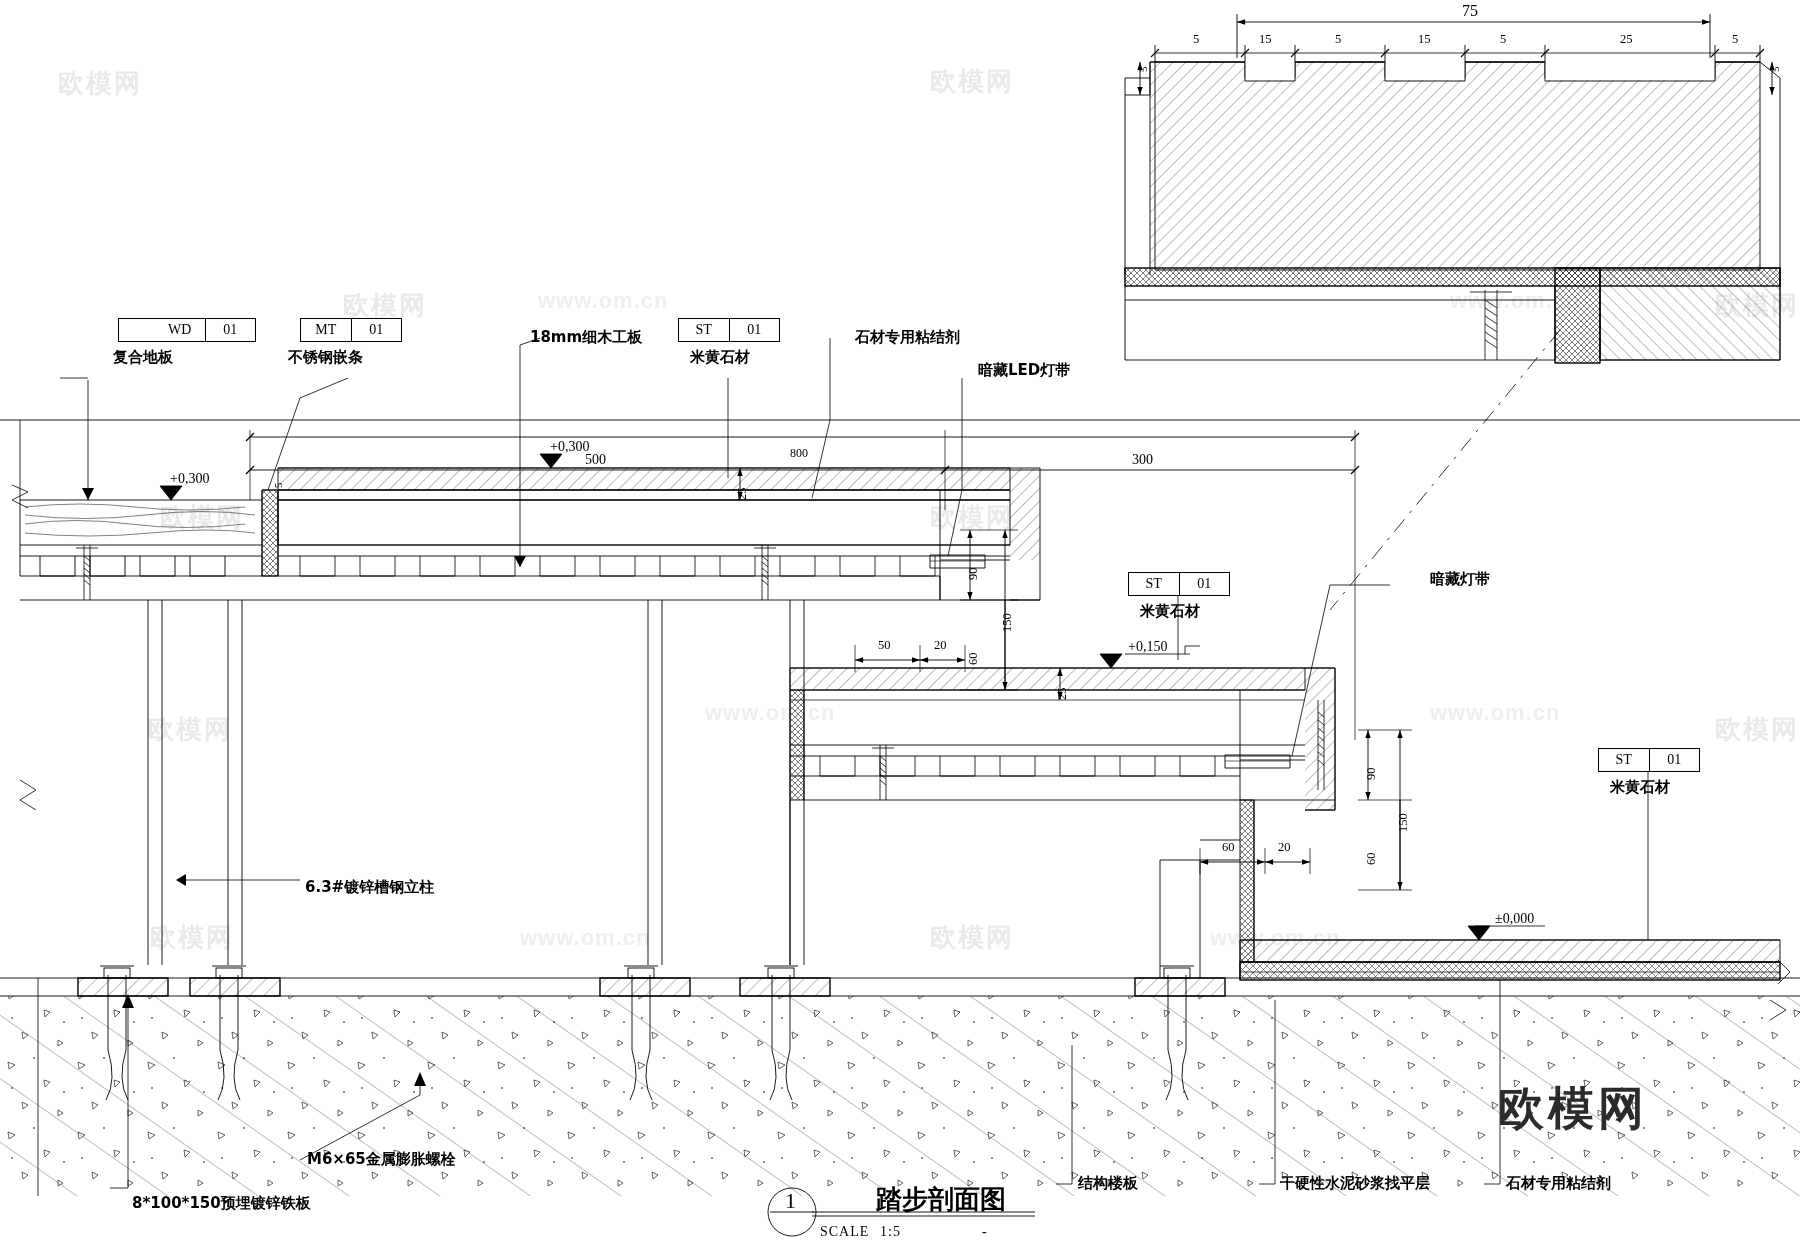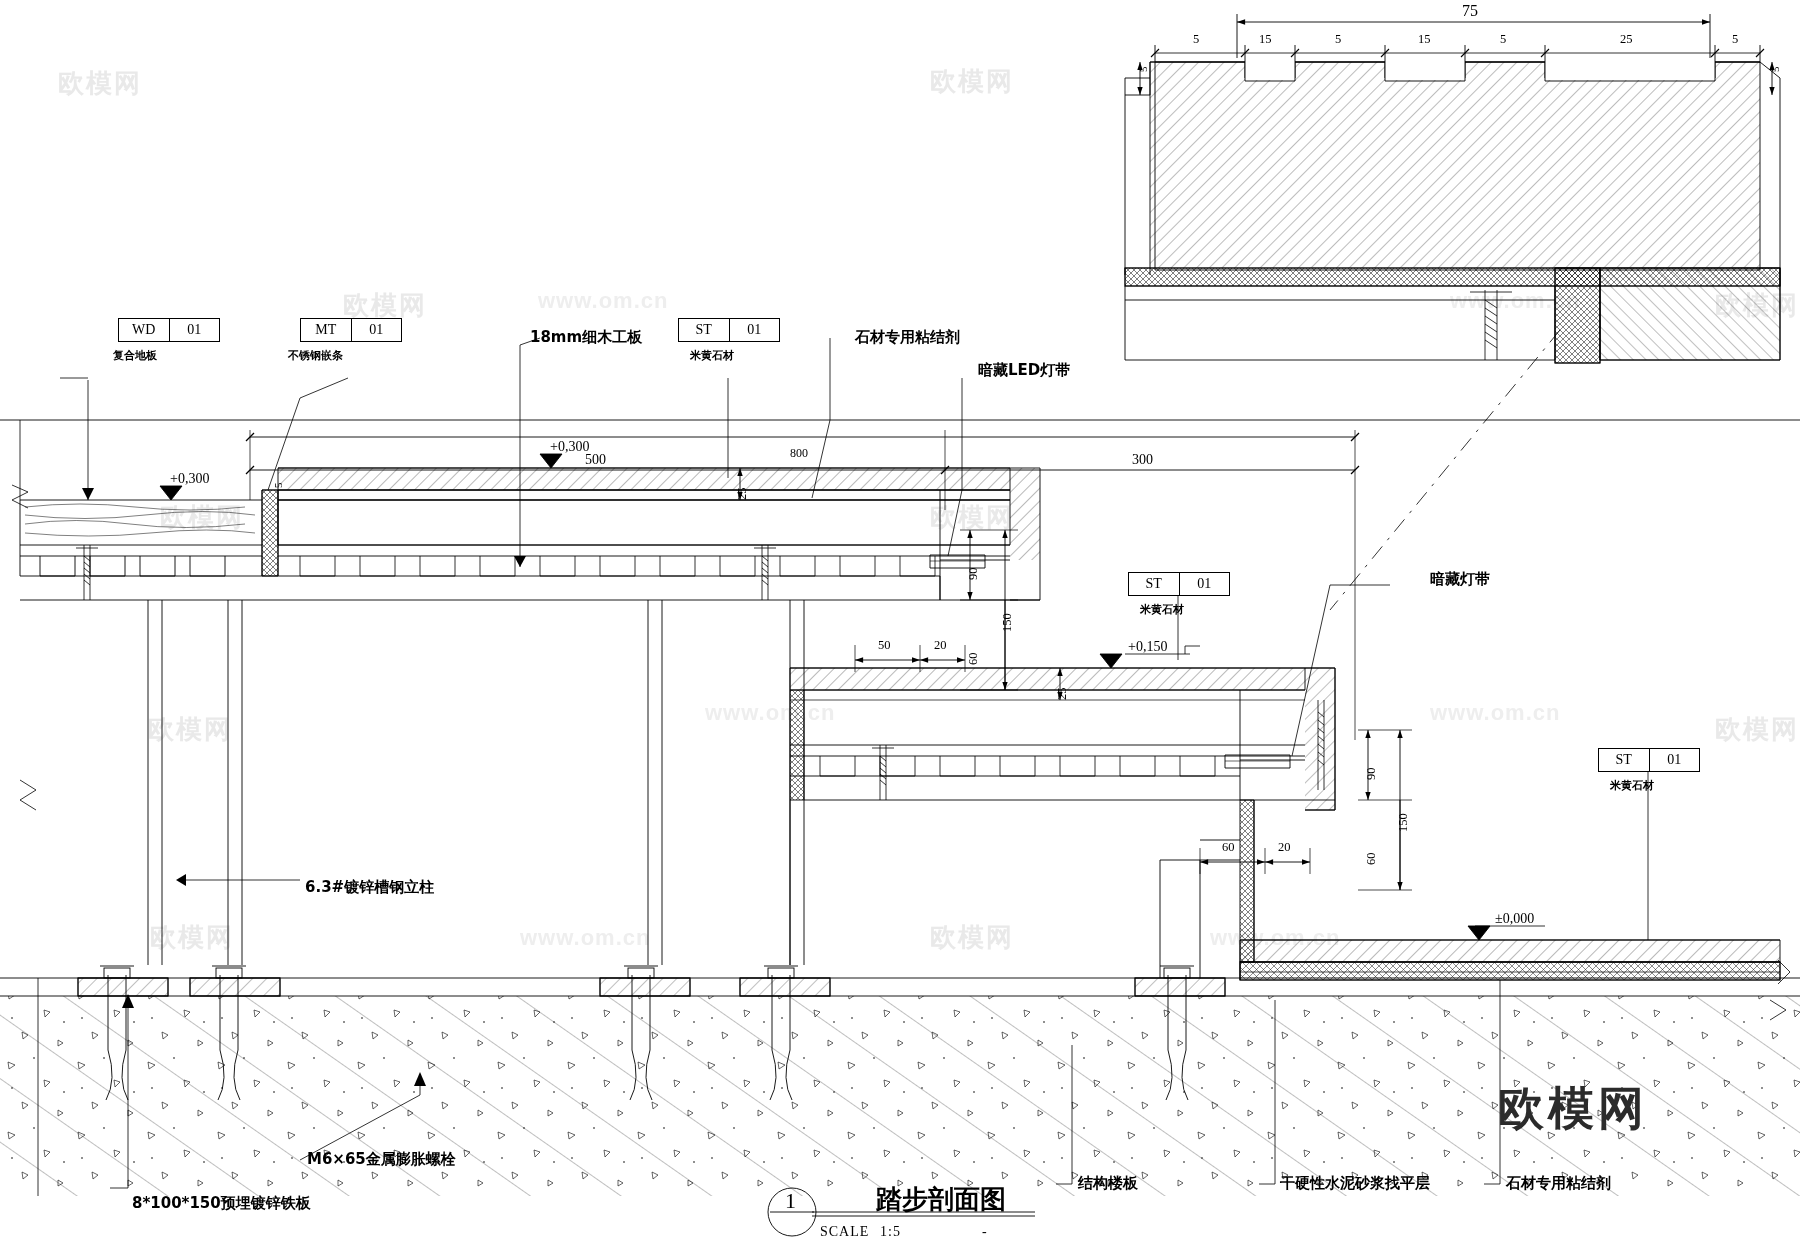--- a/index.html
+++ b/index.html
@@ -18,21 +18,21 @@
   .dim{position:absolute;white-space:nowrap;font-size:12.5px;
        font-family:"Liberation Serif","DejaVu Serif",serif;}
   .dimv{position:absolute;white-space:nowrap;font-size:12.5px;
        font-family:"Liberation Serif","DejaVu Serif",serif;
        transform:rotate(-90deg);transform-origin:left top;}
   .tagbox{position:absolute;border:1px solid #000;height:22px;width:100px;
           display:flex;background:#fff;}
   .tagbox>div{flex:1;display:flex;align-items:center;justify-content:center;
               font-size:14px;font-family:"Liberation Serif","DejaVu Serif",serif;}
   .tagbox>div:first-child{border-right:1px solid #000;}
-  .tagcn{position:absolute;font-size:11px;white-space:nowrap;
+  .tagcn{position:absolute;font-size:15px;white-space:nowrap;
          font-family:"DejaVu Sans","Liberation Sans",sans-serif;font-weight:600;}
   .bigwm{position:absolute;font-family:"DejaVu Sans","Liberation Sans",sans-serif;
          font-weight:700;color:#2b2b2b;font-size:46px;letter-spacing:4px;}
   .title-cn{position:absolute;font-size:26px;font-weight:700;
             font-family:"DejaVu Sans","Liberation Sans",sans-serif;}
   .title-sc{position:absolute;font-size:14px;
             font-family:"Liberation Serif","DejaVu Serif",serif;letter-spacing:1px;}
   .tnum{position:absolute;font-size:22px;font-family:"Liberation Serif",serif;}
 </style>
 </head>
@@ -471,21 +471,21 @@
       <path d="M1500 1184 L1500 980" stroke-width="0.8"></path>
       <path d="M1484 1184 L1500 1184" stroke-width="0.8"></path>
 
       <circle cx="792" cy="1212" r="24"></circle>
       <line x1="770" y1="1212" x2="814" y2="1212"></line>
       <line x1="812" y1="1212" x2="1035" y2="1212"></line>
       <line x1="812" y1="1216" x2="1035" y2="1216"></line>
     </g>
   </svg>
 
-  <div class="tagbox" style="left:118px;top:318px;">
+  <div class="tagbox" style="left:118px;top:318px;padding-left:36px;">
     <div>WD</div>
     <div>01</div>
   </div>
   <div class="tagcn" style="left:113px;top:348px;">复合地板</div>
 
   <div class="tagbox" style="left:300px;top:318px;">
     <div>MT</div>
     <div>01</div>
   </div>
   <div class="tagcn" style="left:288px;top:348px;">不锈钢嵌条</div>

